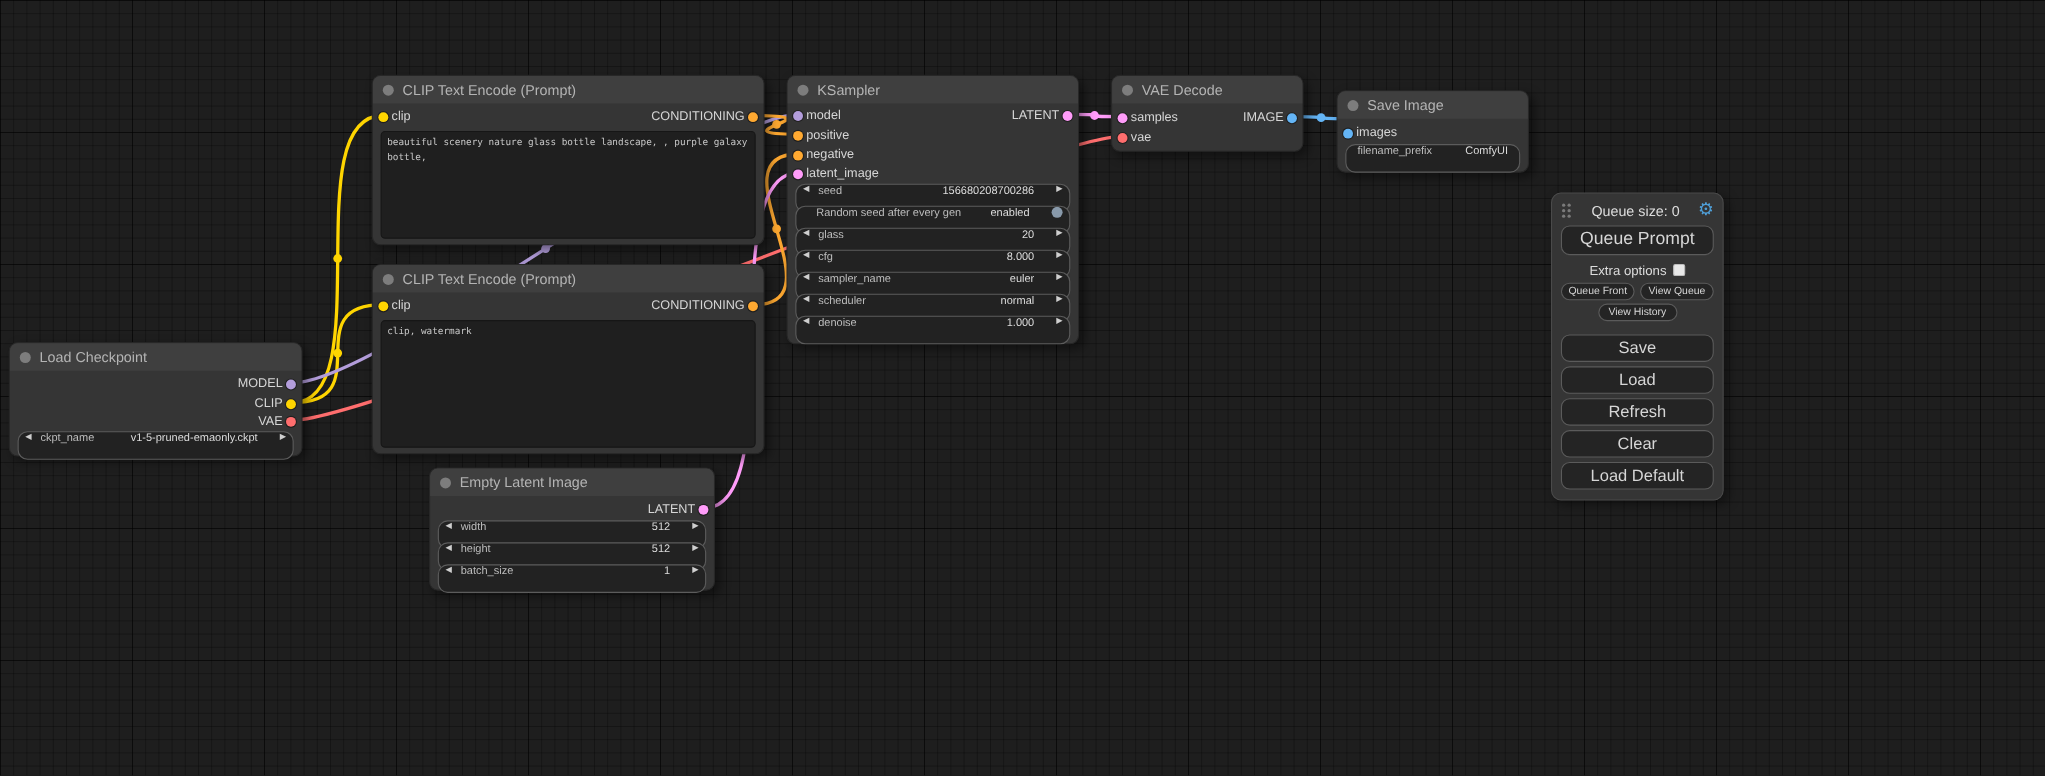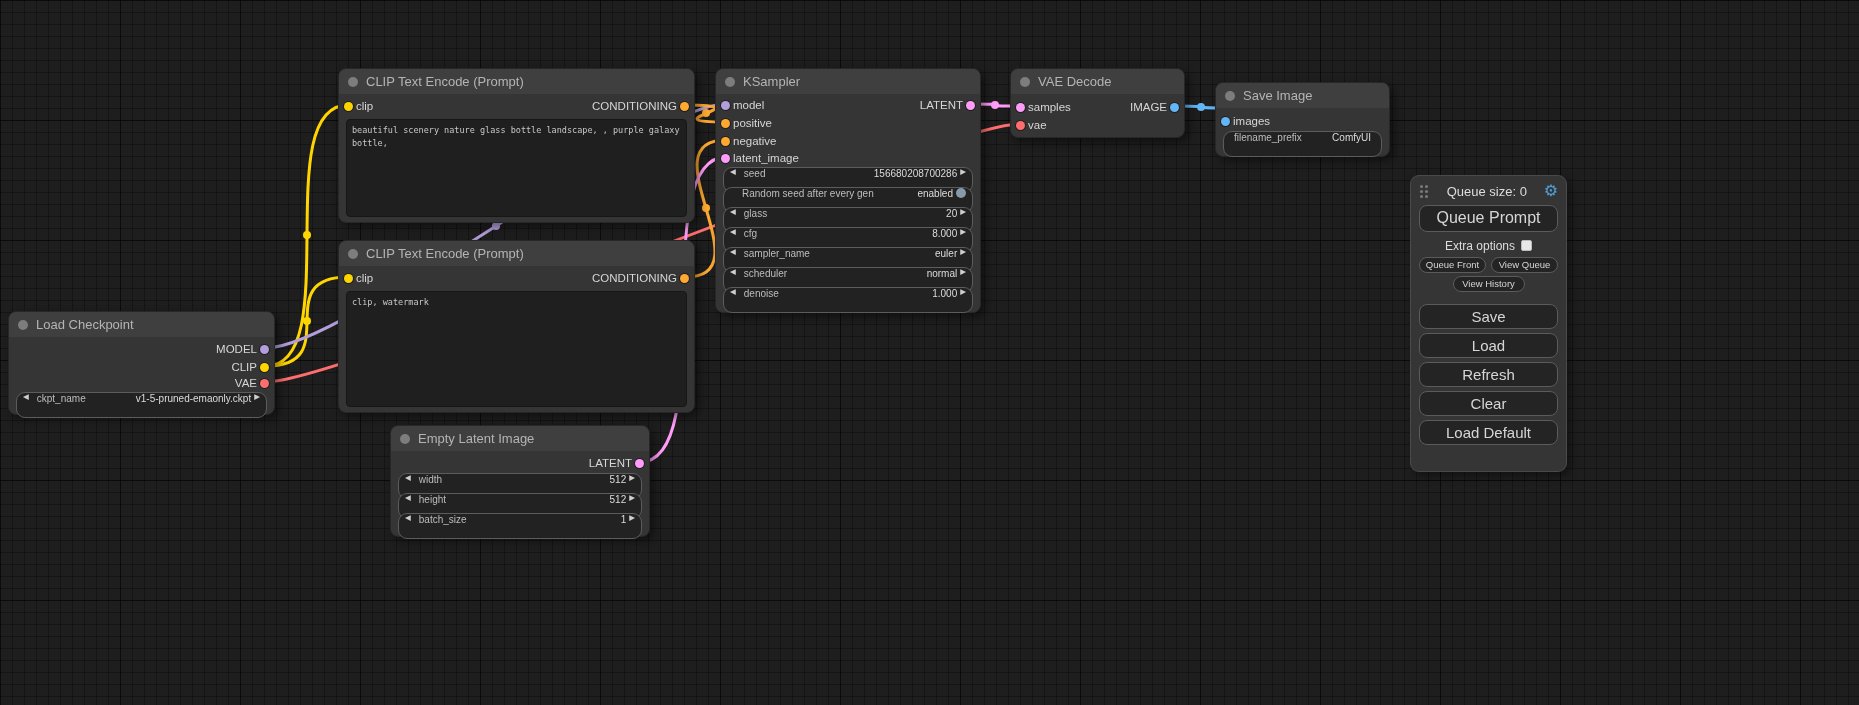--- a/index.html
+++ b/index.html
@@ -30,31 +30,31 @@
   .sdot { position:absolute; top:3.5px; width:9px; height:9px; border-radius:50%;
     box-shadow:0 0 0 1px rgba(0,0,0,0.4); }
   .slot.in  .sdot { left:5px; }
   .slot.out .sdot { right:5px; }
 
   .widget { position:absolute; left:7px; right:7px; height:26px; background:#222;
     border:1px solid #5c5c5c; border-radius:9px; display:flex; 
     padding:0 6px; font-size:10px; color:#c9c9c9; overflow:hidden; white-space:nowrap; }
   .warrow { font-size:7.5px; color:#cfcfcf; flex:none; line-height:1; }
   .wlabel { margin-left:8px; color:#bdbdbd; }
-  .wvalue { margin-left:auto; margin-right:3px; color:#dcdcdc; }
+  .wvalue { margin-left:auto; margin-right:20px; color:#dcdcdc; }
   .wtoggle { flex:none; width:10px; height:10px; border-radius:50%; background:#8899aa; }
 
   .ptext { position:absolute; left:7px; right:7px; background:#1f1f1f;
     border:1px solid #161616; border-radius:4px; padding:4px 5px;
     font-family:"DejaVu Sans Mono", monospace; font-size:8.5px; line-height:13px;
     color:#c8c8c8; word-spacing:0; }
 
   .menu { position:absolute; left:1410px; top:175px; width:157px; z-index:3;
     background:#353535; border:1px solid #4a4a4a; border-radius:9px;
-    padding:5px 8px 26px; box-shadow:4px 4px 10px rgba(0,0,0,0.4); }
+    padding:5px 8px 9px; box-shadow:4px 4px 10px rgba(0,0,0,0.4); }
   .menu-header { display:flex; align-items:center; height:20px; color:#dddddd;
     font-size:13px; margin-bottom:4px; }
   .queue-size { flex:1; text-align:center; }
   .gear { color:#4f9fd8; font-size:16px; line-height:1; cursor:pointer; }
   .drag-handle { position:relative; width:11px; height:15px; flex:none; }
   .drag-handle i { position:absolute; left:1px; top:1px; width:3px; height:3px;
     border-radius:50%; background:#7a7a7a;
     box-shadow:5px 0 0 #7a7a7a, 0 5px 0 #7a7a7a, 5px 5px 0 #7a7a7a,
                0 10px 0 #7a7a7a, 5px 10px 0 #7a7a7a; }
   .btn { display:block; width:100%; background:#242424; border:1px solid #5b5b5b;

